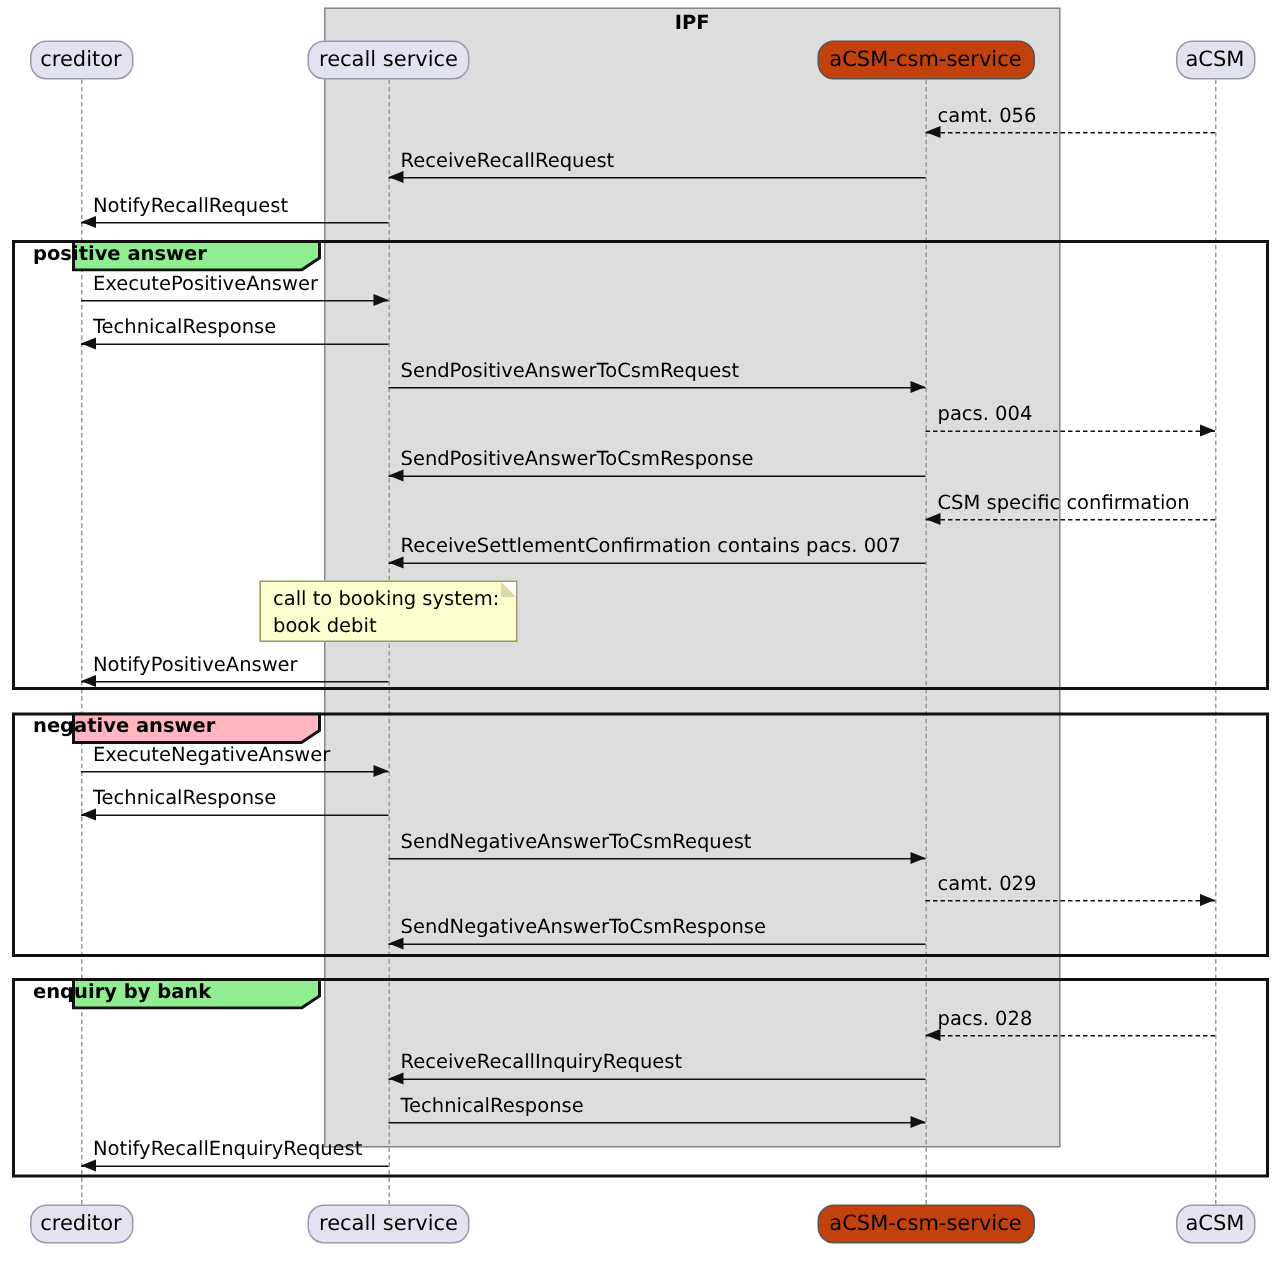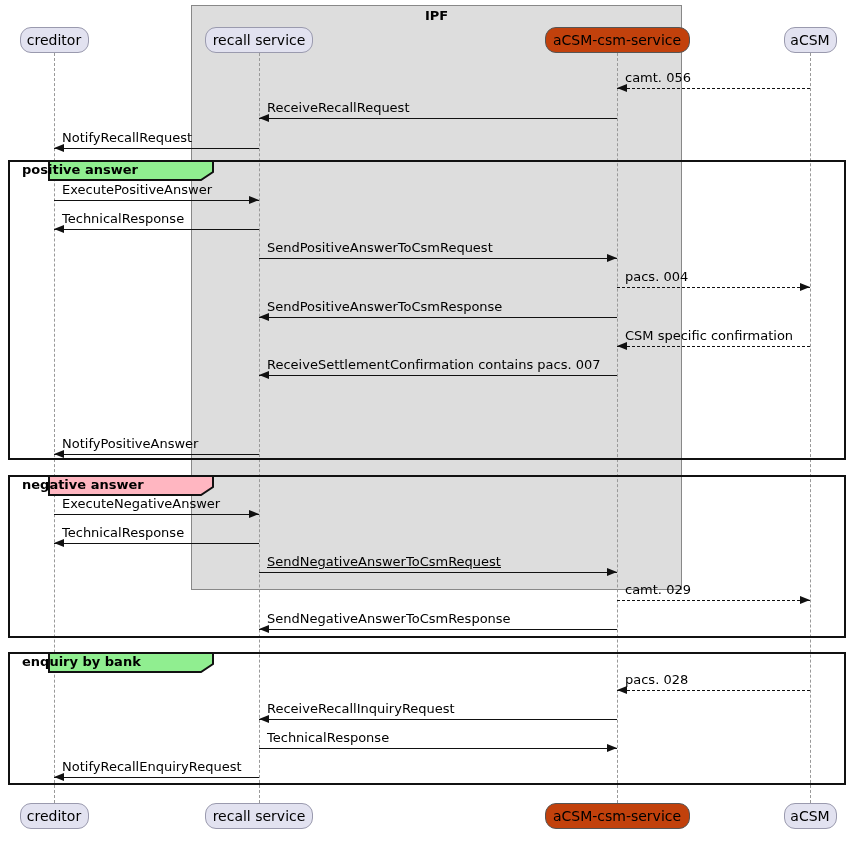--- a/index.html
+++ b/index.html
@@ -40,21 +40,21 @@
   .note .fold-edge{
     position:absolute;top:0;right:0;width:0;height:0;
     border-bottom:10px solid #ded9a8;border-right:10px solid transparent;
   }
 </style>
 </head>
 <body>
 
 <div id="stage">
 
-  <div class="frame-box" id="ipf-frame" style="left: 191px; top: 5px; width: 491px; height: 585px;">
+  <div class="frame-box" id="ipf-frame" style="left: 216px; top: 5px; width: 491px; height: 760px;">
     <div class="frame-title">IPF</div>
   </div>
 
   <div id="dynamic-layer">
       <div class="lifeline" style="left: 54px; top: 53px; height: 750px;"></div>
       <div class="lifeline" style="left: 259px; top: 53px; height: 750px;"></div>
       <div class="lifeline" style="left: 617px; top: 53px; height: 750px;"></div>
       <div class="lifeline" style="left: 810px; top: 53px; height: 750px;"></div>
       <div class="group-frame" style="left: 8px; top: 160px; width: 838px; height: 300px;"></div>
       <div class="group-tab" style="left: 8px; top: 160px; width: 166px; height: 21px;">
@@ -111,21 +111,21 @@
       <div class="arrow-head left" style="top: 450px; left: 54px;"></div>
       <div class="msg-label" style="left: 62px; top: 436px;">NotifyPositiveAnswer</div>
       <div class="msg-line" style="left: 54px; top: 514px; width: 205px;"></div>
       <div class="arrow-head right" style="top: 510px; left: 249px;"></div>
       <div class="msg-label" style="left: 62px; top: 496px;">ExecuteNegativeAnswer</div>
       <div class="msg-line" style="left: 54px; top: 543px; width: 205px;"></div>
       <div class="arrow-head left" style="top: 539px; left: 54px;"></div>
       <div class="msg-label" style="left: 62px; top: 525px;">TechnicalResponse</div>
       <div class="msg-line" style="left: 259px; top: 572px; width: 358px;"></div>
       <div class="arrow-head right" style="top: 568px; left: 607px;"></div>
-      <div class="msg-label" style="left: 267px; top: 554px; text-decoration: underline;">SendNegativeAnswerToCsmRequest</div>
+      <div class="msg-label" style="left: 267px; top: 554px;">SendNegativeAnswerToCsmRequest</div>
       <div class="msg-line dashed" style="left: 617px; top: 600px; width: 193px;"></div>
       <div class="arrow-head right" style="top: 596px; left: 800px;"></div>
       <div class="msg-label" style="left: 625px; top: 582px;">camt. 029</div>
       <div class="msg-line" style="left: 259px; top: 629px; width: 358px;"></div>
       <div class="arrow-head left" style="top: 625px; left: 259px;"></div>
       <div class="msg-label" style="left: 267px; top: 611px;">SendNegativeAnswerToCsmResponse</div>
       <div class="msg-line dashed" style="left: 617px; top: 690px; width: 193px;"></div>
       <div class="arrow-head left" style="top: 686px; left: 617px;"></div>
       <div class="msg-label" style="left: 625px; top: 672px;">pacs. 028</div>
       <div class="msg-line" style="left: 259px; top: 719px; width: 358px;"></div>
@@ -140,14 +140,20 @@
       <div class="participant" style="left: 19.5px; top: 27px; width: 69px;">creditor</div>
       <div class="participant" style="left: 205px; top: 27px; width: 108px;">recall service</div>
       <div class="participant accent" style="left: 544.5px; top: 27px; width: 145px;">aCSM-csm-service</div>
       <div class="participant" style="left: 783.5px; top: 27px; width: 53px;">aCSM</div>
       <div class="participant" style="left: 19.5px; top: 803px; width: 69px;">creditor</div>
       <div class="participant" style="left: 205px; top: 803px; width: 108px;">recall service</div>
       <div class="participant accent" style="left: 544.5px; top: 803px; width: 145px;">aCSM-csm-service</div>
       <div class="participant" style="left: 783.5px; top: 803px; width: 53px;">aCSM</div>
     </div>
 
+  <div class="note" id="note-box" style="left: 173px; top: 387px; width: 172px; height: 41px;">
+    <span class="fold"></span>
+    <span class="fold-edge"></span>
+    <div>call to booking system:</div>
+    <div>book debit</div>
+  </div>
 
 </div>
 
 </body></html>

